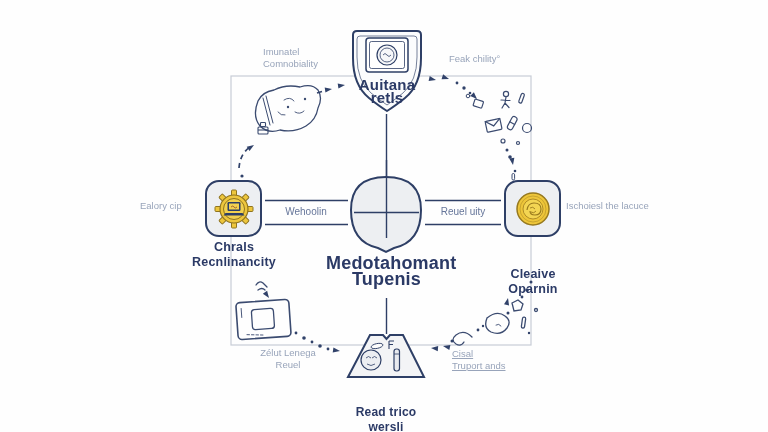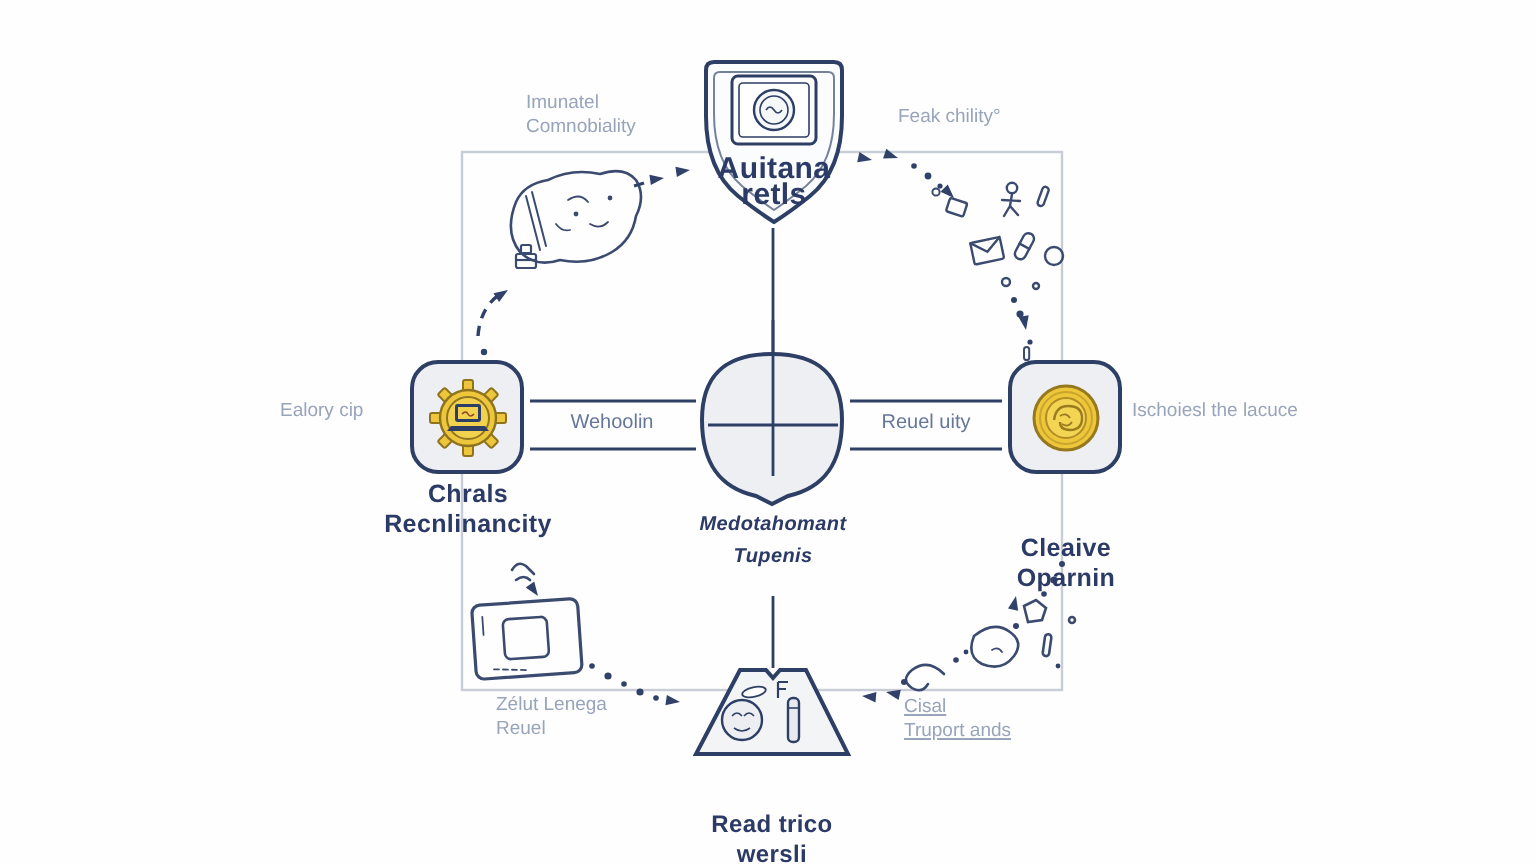--- a/index.html
+++ b/index.html
@@ -13,28 +13,28 @@
     position:absolute;width:57px;height:57px;box-sizing:border-box;
     border:2px solid #2e3f66;border-radius:14px;background:#edeff2;
     display:flex;align-items:center;justify-content:center;
   }
   .node-label{
     position:absolute;text-align:center;color:#2b3a66;font-weight:bold;
     font-size:12.5px;line-height:15px;letter-spacing:.2px;
   }
   .node-label div{white-space:nowrap;}
   .shield-label{font-size:15px;line-height:13px;}
-  .center-label{font-size:10px;line-height:16px;font-style:italic;}
+  .center-label{font-size:18px;line-height:16px;}
   .conn-label{
     position:absolute;text-align:center;color:#66769a;font-size:10px;
   }
   .anno{
     position:absolute;color:#98a4ba;font-size:9.5px;line-height:12px;
   }
-  .anno.center{text-align:left;}
+  .anno.center{text-align:center;}
 </style>
 </head>
 <body>
 
 <div id="stage">
 
   <svg id="art" width="768" height="432" viewBox="0 0 768 432">
 
     <rect x="231" y="76" width="300" height="269" fill="none" stroke="#c7ccd6" stroke-width="1.2"></rect>
 

